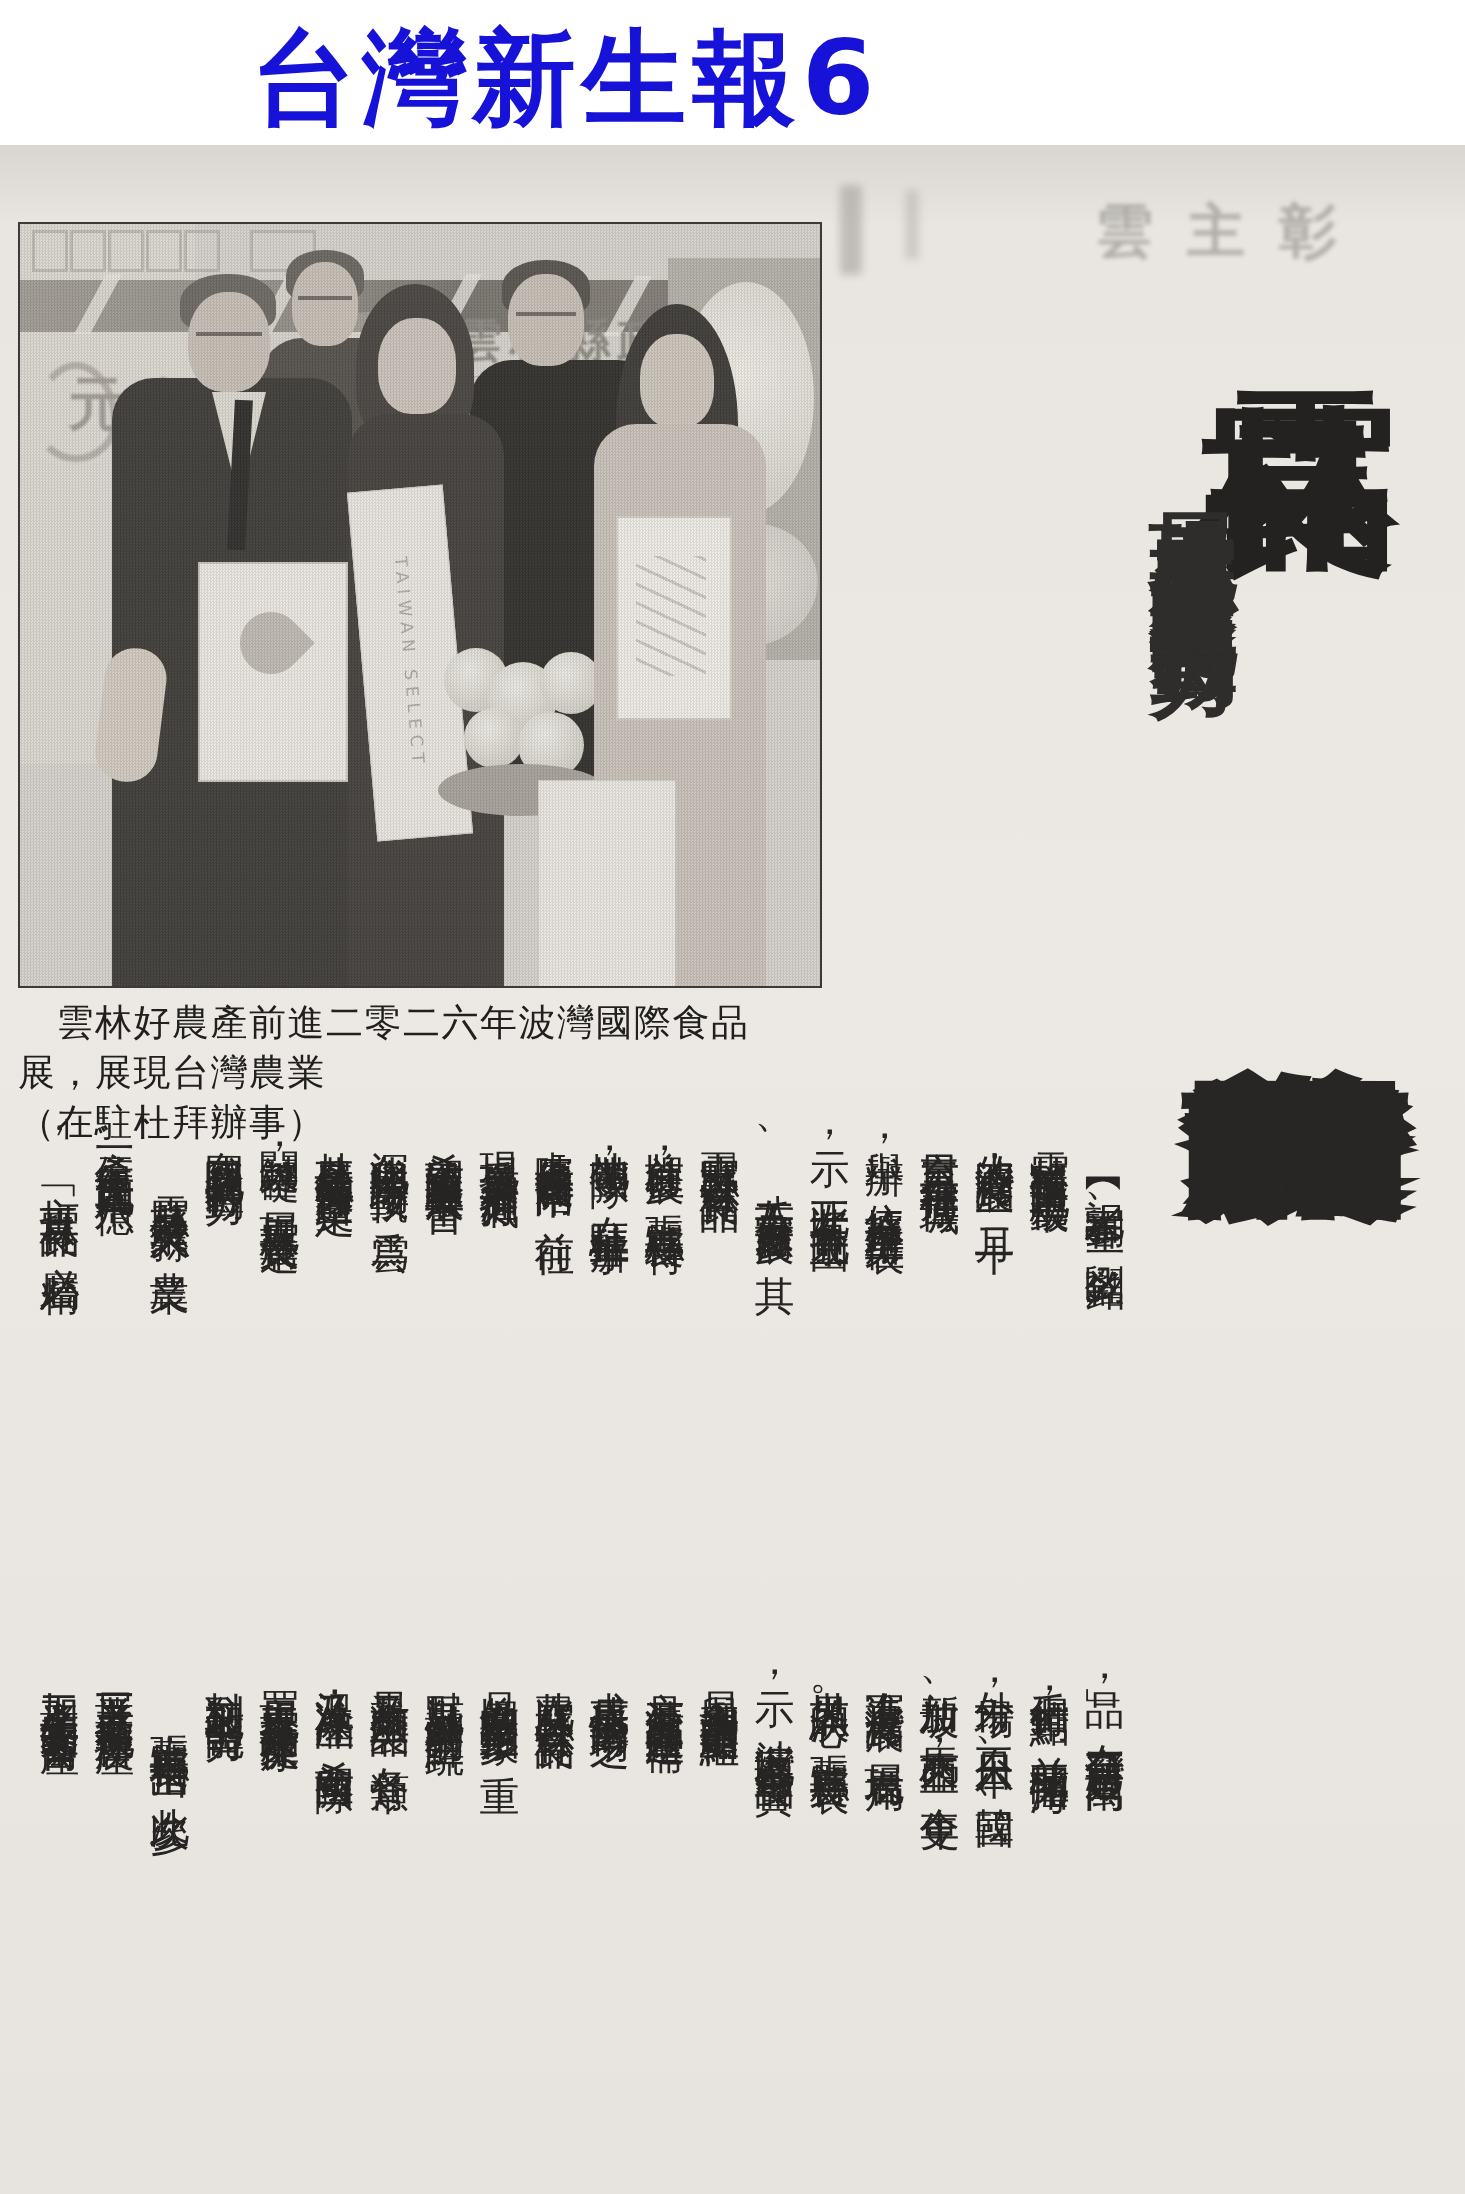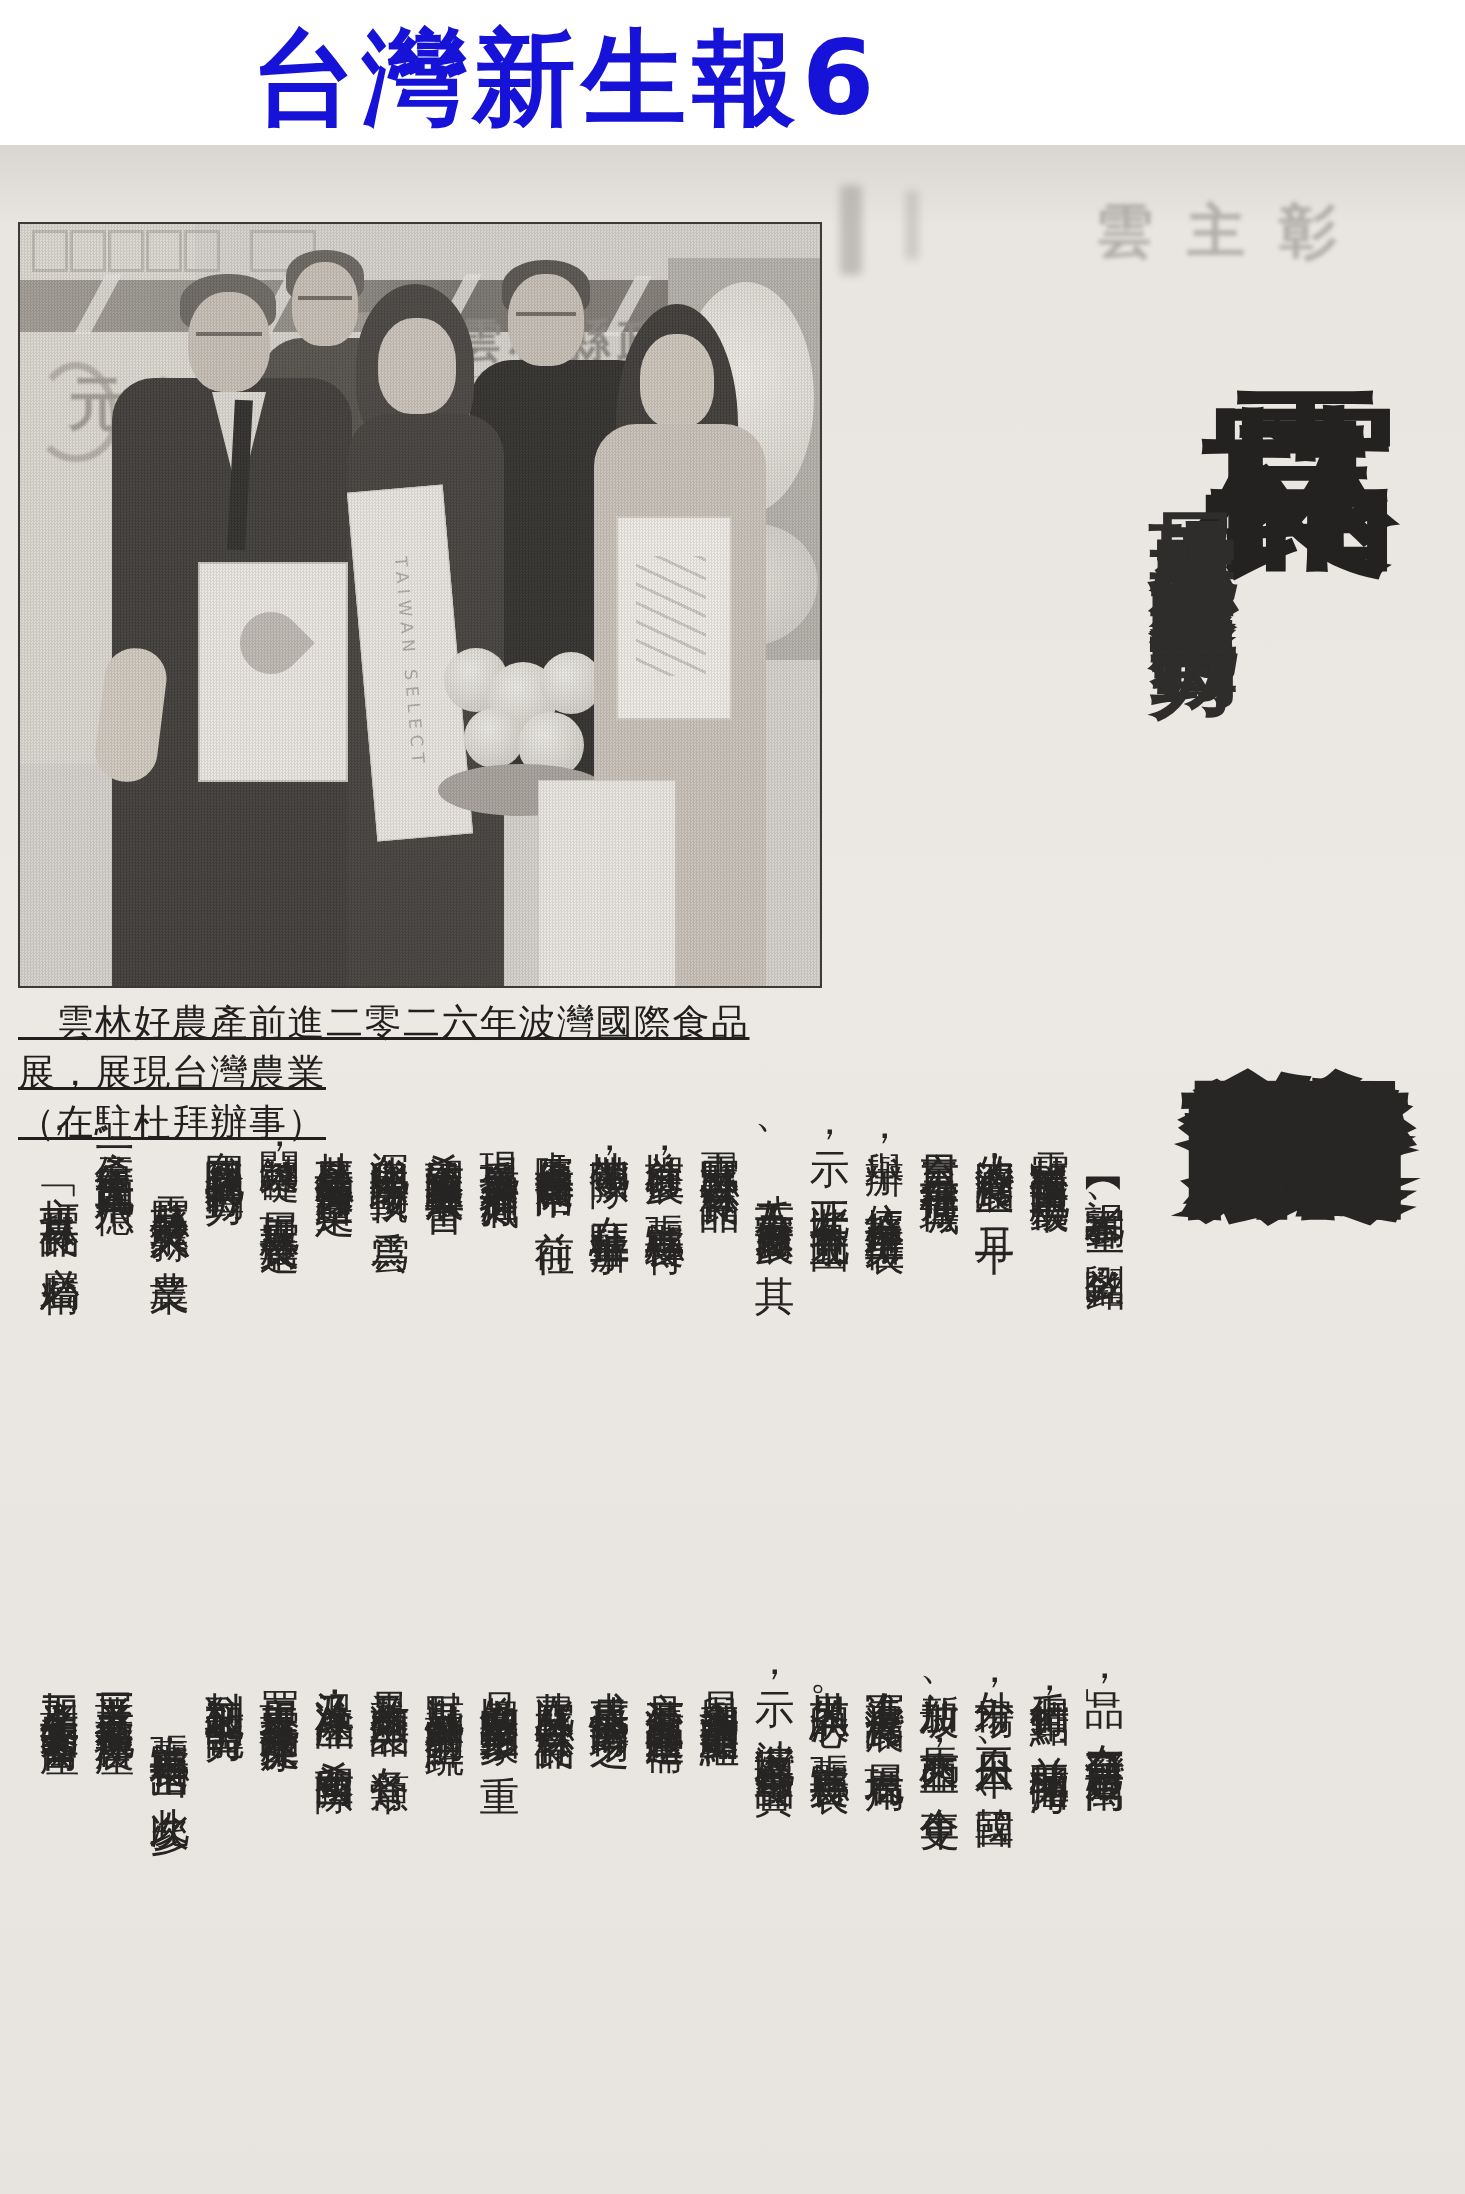--- a/index.html
+++ b/index.html
@@ -69,21 +69,21 @@
     font-size:17px;letter-spacing:6px;color:#aeaaa3;}
   .fruit{position:absolute;border-radius:50%;background:radial-gradient(circle at 40% 35%,#eceae4,#cfccc5 80%);}
   .ph-basket{left:418px;top:540px;width:168px;height:52px;border-radius:50%;background:#a8a39c;}
   .ph-bag5{left:596px;top:292px;width:112px;height:200px;background:#eeebe6;border:2px solid #d0cdc7;}
   .ph-bag5 .art{position:absolute;left:18px;top:38px;width:70px;height:120px;
     background:repeating-linear-gradient(25deg,transparent 0 14px,#bcb7b0 14px 17px);opacity:.7;}
   .ph-bagC{left:518px;top:556px;width:136px;height:206px;background:#e9e6e0;border:1px solid #cfccc6;}
 
   
   .caption{position:absolute;left:18px;top:853px;width:802px;
-    font-size:37px;letter-spacing:1.5px;line-height:50px;color:#21201f;text-decoration:underline;}
+    font-size:37px;letter-spacing:1.5px;line-height:50px;color:#21201f;}
   .cap2{display:flex;justify-content:space-between;}
 
   
   .hl1{position:absolute;left:1220px;top:118px;writing-mode:vertical-rl;text-orientation:upright;
     font-family:"Liberation Serif",serif;font-weight:700;font-size:160px;line-height:160px;
     letter-spacing:10px;color:#232220;transform:scaleX(1.25);transform-origin:80px center;}
   .hl2{position:absolute;left:1235px;top:822px;writing-mode:vertical-rl;text-orientation:upright;
     font-family:"DejaVu Sans",sans-serif;font-weight:900;font-size:128px;line-height:130px;
     letter-spacing:4px;color:#272625;-webkit-text-stroke:5px #272625;
     transform:scaleX(1.75);transform-origin:65px center;}

